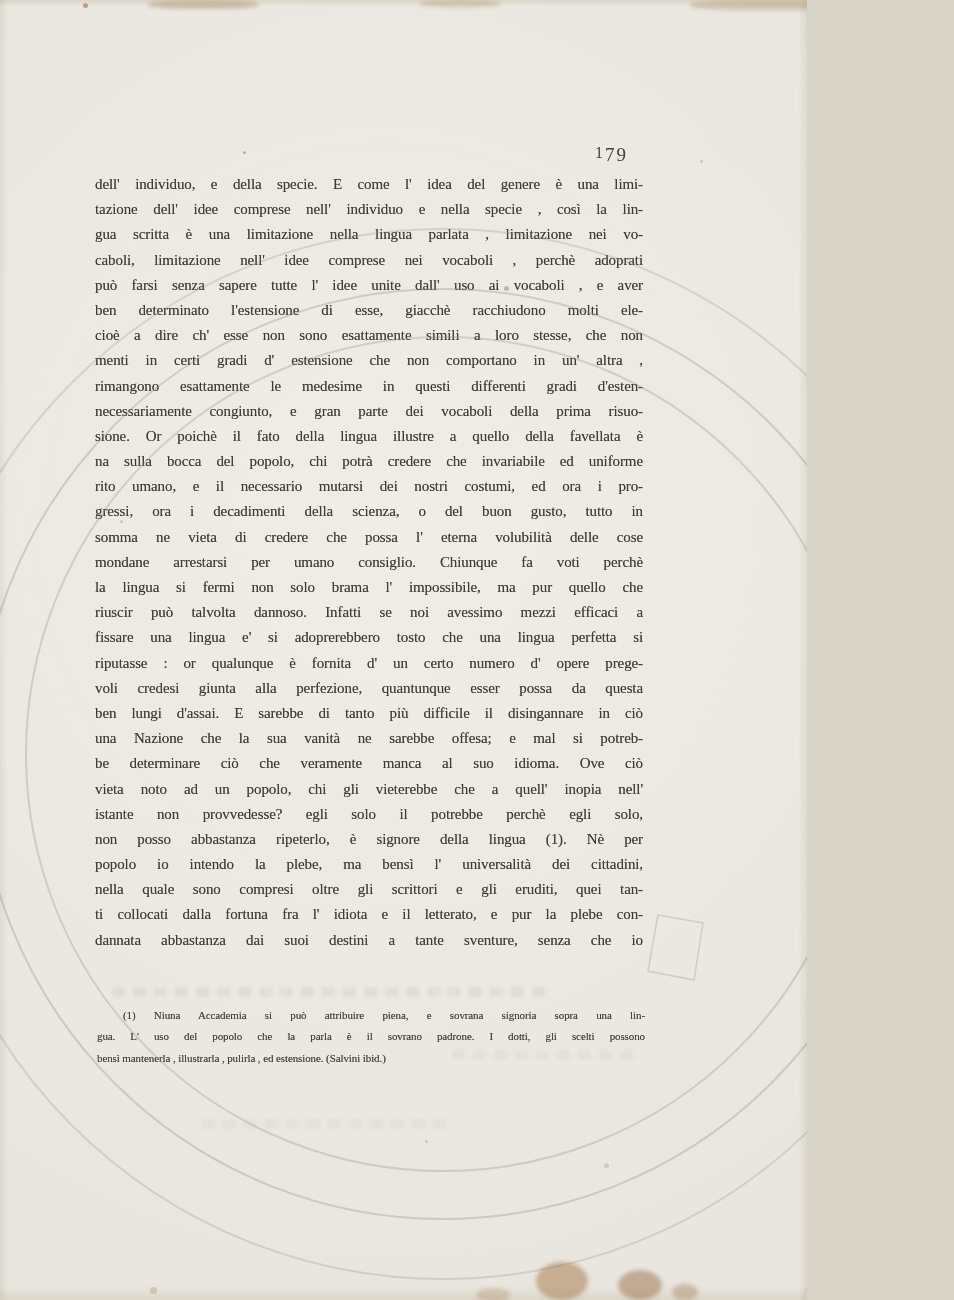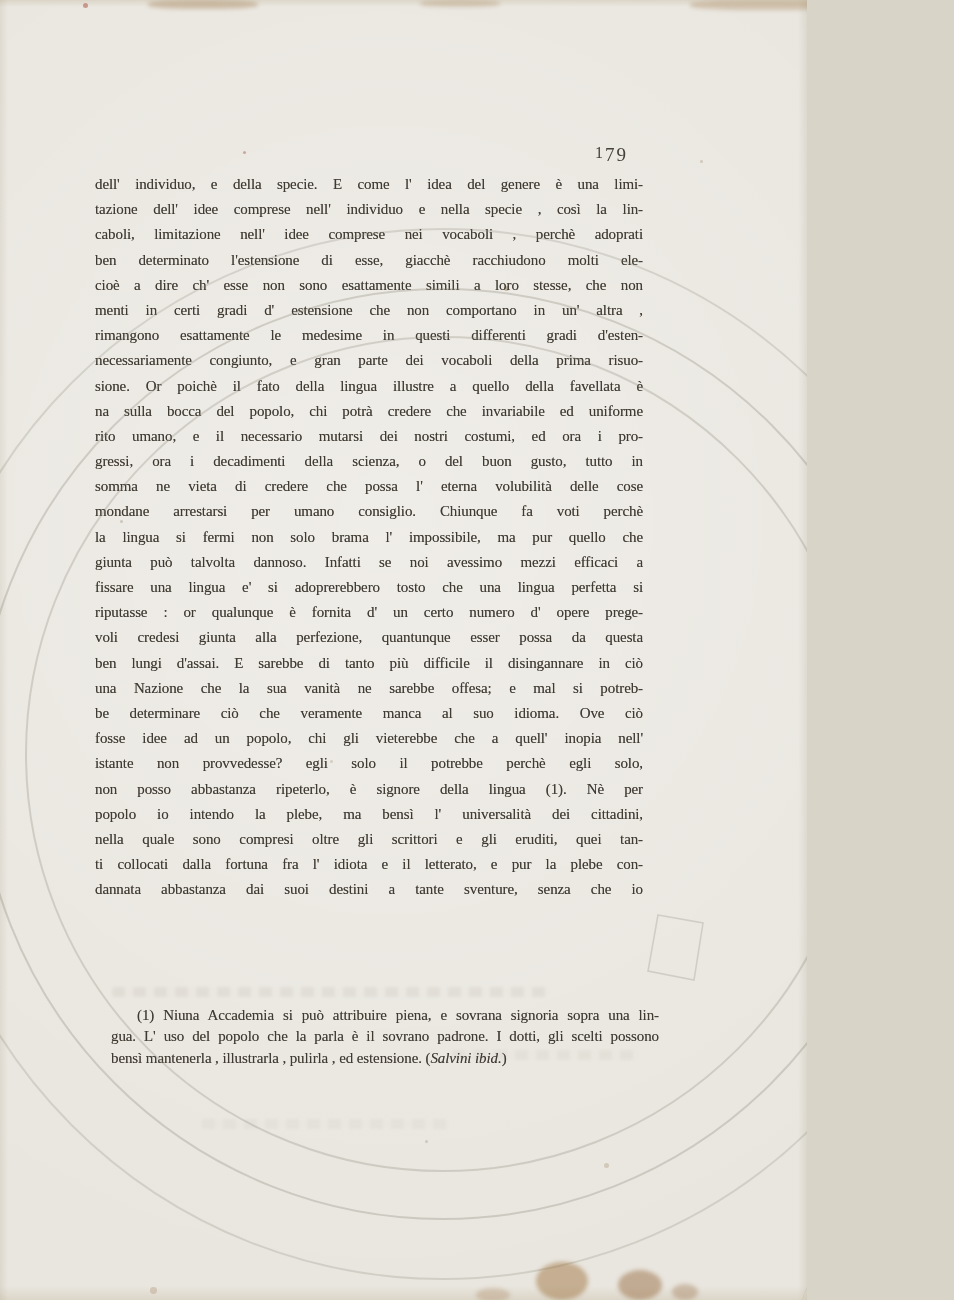--- a/index.html
+++ b/index.html
@@ -21,28 +21,28 @@
     font-size:19px; letter-spacing:2px; color:#45413a;
   }
   .pn-sup { display:inline-block; transform:translateY(-3px); font-size:16px; }
   .body-text {
     position:absolute; top:172px; left:95px; width:548px;
     font-size:15px; line-height:25.2px; letter-spacing:-0.1px; word-spacing:0.5px;
     text-shadow:0 0 0.5px rgba(63,59,51,0.55);
   }
   .line { text-align:justify; text-align-last:justify; height:25.2px; overflow:hidden; white-space:normal; }
   .footnote {
-    position:absolute; top:1005px; left:111px; width:548px;
-    font-size:15px; line-height:21.4px; letter-spacing:-0.1px;
+    position:absolute; top:1005px; left:97px; width:548px;
+    font-size:11px; line-height:21.4px; letter-spacing:-0.1px;
     text-shadow:0 0 0.5px rgba(63,59,51,0.5);
   }
   .fn-line { height:21.4px; overflow:hidden; }
   .fn-just { text-align:justify; text-align-last:justify; }
   .fn-line:first-child { text-indent:26px; }
-  .it { font-style:italic; }
+  .it { }
   
   .watermark { position:absolute; top:0; left:0; pointer-events:none; }
   .ghost {
     position:absolute; height:10px; border-radius:3px; filter:blur(1.4px);
     background:repeating-linear-gradient(90deg, rgba(125,118,100,0.55) 0 13px, rgba(125,118,100,0.04) 13px 21px);
     opacity:0.16;
   }
   .stain { position:absolute; border-radius:50%; filter:blur(2px); }
   .specks {
     position:absolute; top:0; left:0; width:3px; height:3px; border-radius:50%; background:transparent;
@@ -74,41 +74,43 @@
 
 <div class="page">
 
   <div class="specks"></div>
 
   <div class="page-number"><span class="pn-sup">1</span><span>79</span></div>
 
   <div class="body-text">
       <div class="line">dell' individuo, e della specie. E come l' idea del genere è una limi-</div>
       <div class="line">tazione dell' idee comprese nell' individuo e nella specie , così la lin-</div>
+      <div class="line">gua scritta è una limitazione nella lingua parlata , limitazione nei vo-</div>
       <div class="line">caboli, limitazione nell' idee comprese nei vocaboli , perchè adoprati</div>
+      <div class="line">può farsi senza sapere tutte l' idee unite dall' uso ai vocaboli , e aver</div>
       <div class="line">ben determinato l'estensione di esse, giacchè racchiudono molti ele-</div>
       <div class="line">cioè a dire ch' esse non sono esattamente simili a loro stesse, che non</div>
       <div class="line">menti in certi gradi d' estensione che non comportano in un' altra ,</div>
       <div class="line">rimangono esattamente le medesime in questi differenti gradi d'esten-</div>
       <div class="line">necessariamente congiunto, e gran parte dei vocaboli della prima risuo-</div>
       <div class="line">sione. Or poichè il fato della lingua illustre a quello della favellata è</div>
       <div class="line">na sulla bocca del popolo, chi potrà credere che invariabile ed uniforme</div>
       <div class="line">rito umano, e il necessario mutarsi dei nostri costumi, ed ora i pro-</div>
       <div class="line">gressi, ora i decadimenti della scienza, o del buon gusto, tutto in</div>
       <div class="line">somma ne vieta di credere che possa l' eterna volubilità delle cose</div>
       <div class="line">mondane arrestarsi per umano consiglio. Chiunque fa voti perchè</div>
       <div class="line">la lingua si fermi non solo brama l' impossibile, ma pur quello che</div>
-      <div class="line">giunta può talvolta dannoso. Infatti se noi avessimo mezzi efficaci a</div>
+      <div class="line">riuscir può talvolta dannoso. Infatti se noi avessimo mezzi efficaci a</div>
       <div class="line">fissare una lingua e' si adoprerebbero tosto che una lingua perfetta si</div>
       <div class="line">riputasse : or qualunque è fornita d' un certo numero d' opere prege-</div>
       <div class="line">voli credesi giunta alla perfezione, quantunque esser possa da questa</div>
       <div class="line">ben lungi d'assai. E sarebbe di tanto più difficile il disingannare in ciò</div>
       <div class="line">una Nazione che la sua vanità ne sarebbe offesa; e mal si potreb-</div>
       <div class="line">be determinare ciò che veramente manca al suo idioma. Ove ciò</div>
-      <div class="line">fosse idee ad un popolo, chi gli vieterebbe che a quell' inopia nell'</div>
+      <div class="line">vieta noto ad un popolo, chi gli vieterebbe che a quell' inopia nell'</div>
       <div class="line">istante non provvedesse? egli solo il potrebbe perchè egli solo,</div>
       <div class="line">non posso abbastanza ripeterlo, è signore della lingua (1). Nè per</div>
       <div class="line">popolo io intendo la plebe, ma bensì l' universalità dei cittadini,</div>
       <div class="line">nella quale sono compresi oltre gli scrittori e gli eruditi, quei tan-</div>
       <div class="line">ti collocati dalla fortuna fra l' idiota e il letterato, e pur la plebe con-</div>
       <div class="line">dannata abbastanza dai suoi destini a tante sventure, senza che io</div>
     </div>
 
   <div class="ghost" style="left:112px; top:987px; width:438px;"></div>
   <div class="ghost" style="left:452px; top:1050px; width:188px; opacity:0.12;"></div>

